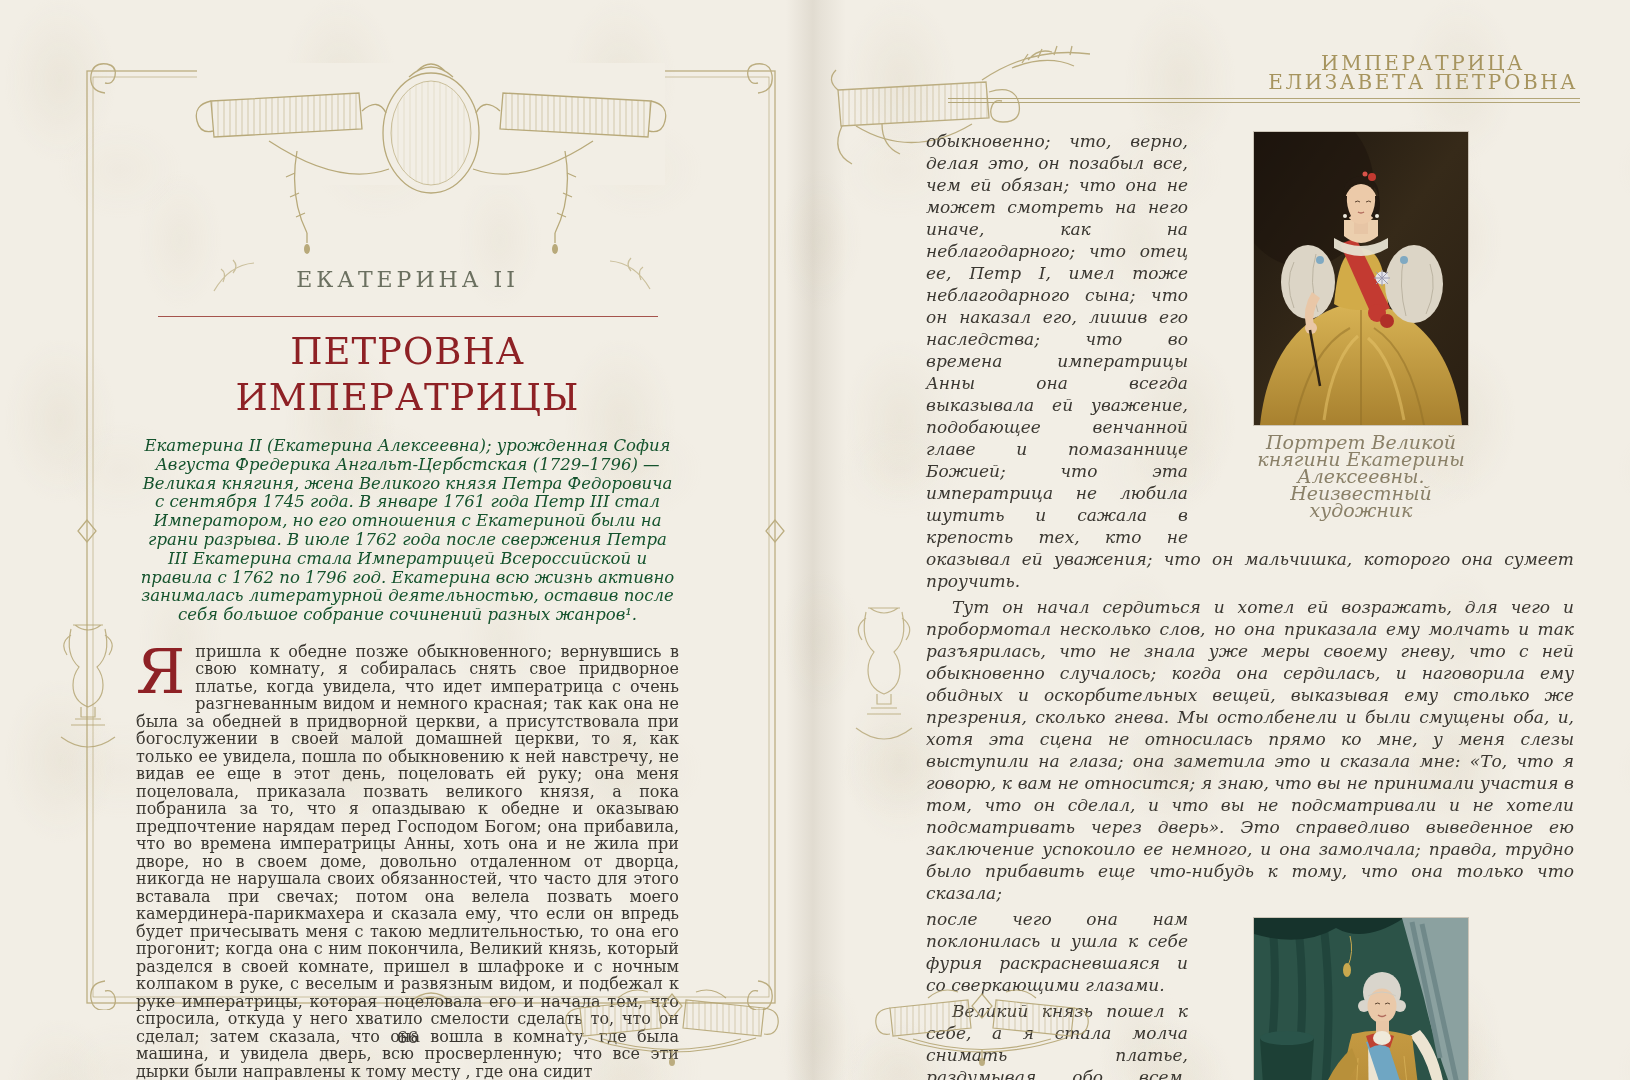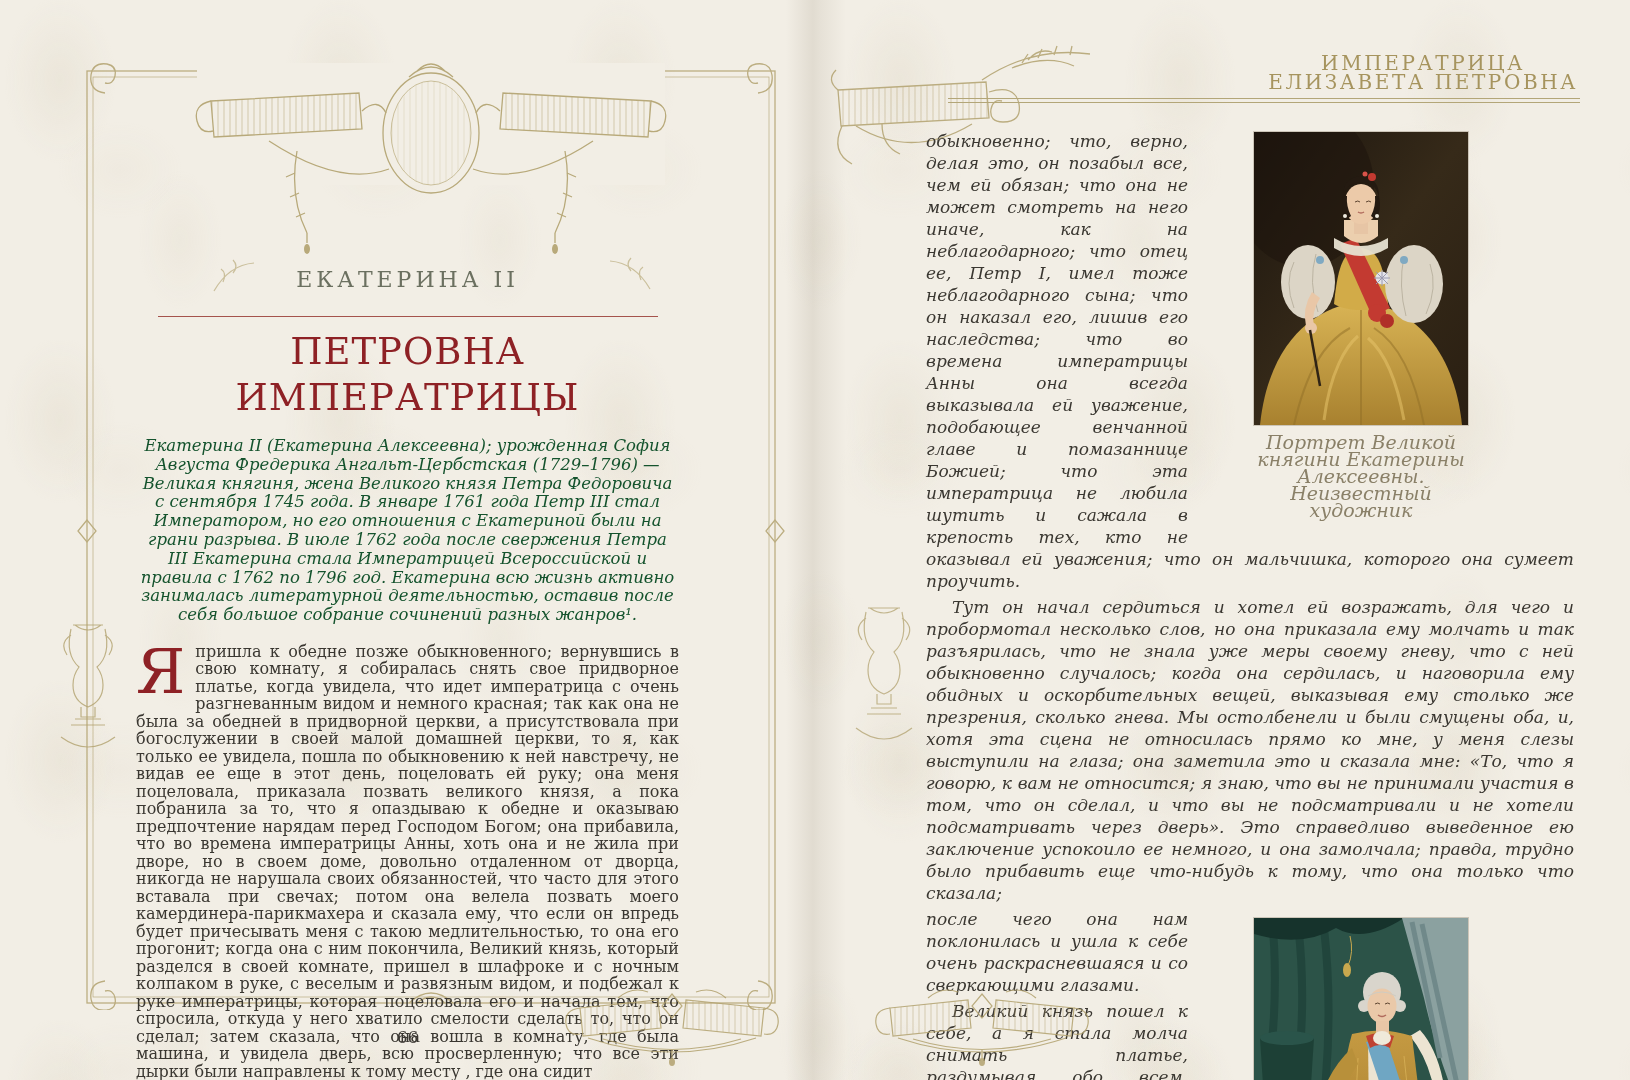--- a/index.html
+++ b/index.html
@@ -250,21 +250,21 @@
         <ellipse cx="128" cy="88" rx="14.5" ry="17.5" fill="#eac9a9"></ellipse>
         <path d="M114,78 Q128,70 142,78" stroke="#cfccc2" fill="none"></path>
         <path d="M121,86 q3,-2 5,0 M131,86 q3,-2 5,0" stroke="#5c4430" fill="none"></path>
         <path d="M124,97 q4,3 8,0" stroke="#b06a5c" stroke-width="1.5" fill="none"></path>
         <rect x="122" y="103" width="13" height="12" fill="#e8c6a6"></rect>
         <ellipse cx="128" cy="120" rx="9" ry="7" fill="#efe9da"></ellipse>
       </svg>
 
     </div>
 
-    <p>после чего она нам поклонилась и ушла к себе очень раскрасневшаяся и со сверкающими глазами.</p>
+    <p>после чего она нам поклонилась и ушла к себе фурия раскрасневшаяся и со сверкающими глазами.</p>
     <p class="ind">Великий князь пошел к себе, а я стала молча снимать платье, раздумывая обо всем, только что слышанном. Когда я разделась, Великий князь пришел ко мне и сказал тоном, наполовину смущенным, наполовину насмешливым: «Она была, точно фурия, и не знала, что говорит». Я ему ответила: «Она была в чрезвычайном гневе». Мы перебрали с ним только что слышанное, затем отобедали лишь вдвоем у меня в комнате.</p>
 
   </div>
 
 </div>
 
 <svg class="orn" style="left:558px;top:982px" width="228" height="84" viewBox="0 0 228 84">
   <defs>
     <pattern id="h3" width="6" height="10" patternUnits="userSpaceOnUse">
       <path d="M3,0 V10" stroke="#b2a26f" stroke-width="1"></path>

